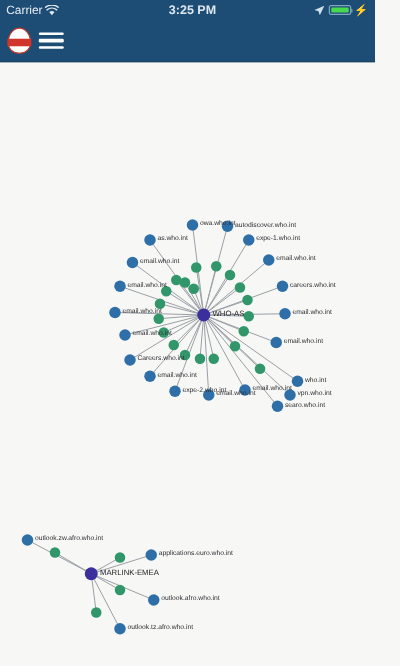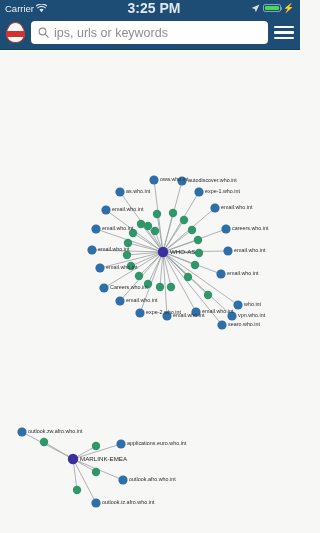--- a/index.html
+++ b/index.html
@@ -16,21 +16,21 @@
     background: #1d4d75;
     display: flex; align-items: center;
     padding: 0 5px;
     color: #e8eef3;
     font-size: 9.5px;
     position: relative;
   }
   .sb-left { display: flex; align-items: center; gap: 2px; }
   .sb-center {
     position: absolute; left: 8px; right: 0; text-align: center;
-    font-size: 14px; font-weight: bold; color: #dfe8ef;
+    font-size: 10px; font-weight: bold; color: #dfe8ef;
     pointer-events: none;
   }
   .sb-right {
     margin-left: auto; display: flex; align-items: center; gap: 3px;
     position: relative; z-index: 2;
   }
   .wifi-icon { display: block; }
   .loc-icon { display: block; }
   .battery {
     width: 18px; height: 8px;
@@ -130,27 +130,20 @@
       <div class="battery-fill"></div>
     </div>
     <span class="bolt">⚡</span>
   </div>
 </div>
 
 <div class="navbar">
   <div class="logo">
     <div class="logo-egg"></div>
     <div class="logo-band"></div>
-  </div>
-  <div class="searchbox">
-    <svg width="11" height="11" viewBox="0 0 12 12">
-      <circle cx="4.9" cy="4.9" r="3.7" stroke="#8d8d92" stroke-width="1.2" fill="none"></circle>
-      <line x1="7.6" y1="7.6" x2="11.1" y2="11.1" stroke="#8d8d92" stroke-width="1.3" stroke-linecap="round"></line>
-    </svg>
-    <span class="search-ph">ips, urls or keywords</span>
   </div>
   <div class="hamburger">
     <span></span>
     <span></span>
     <span></span>
   </div>
 </div>
 
 <div class="canvas">
   <svg id="graph-svg">

